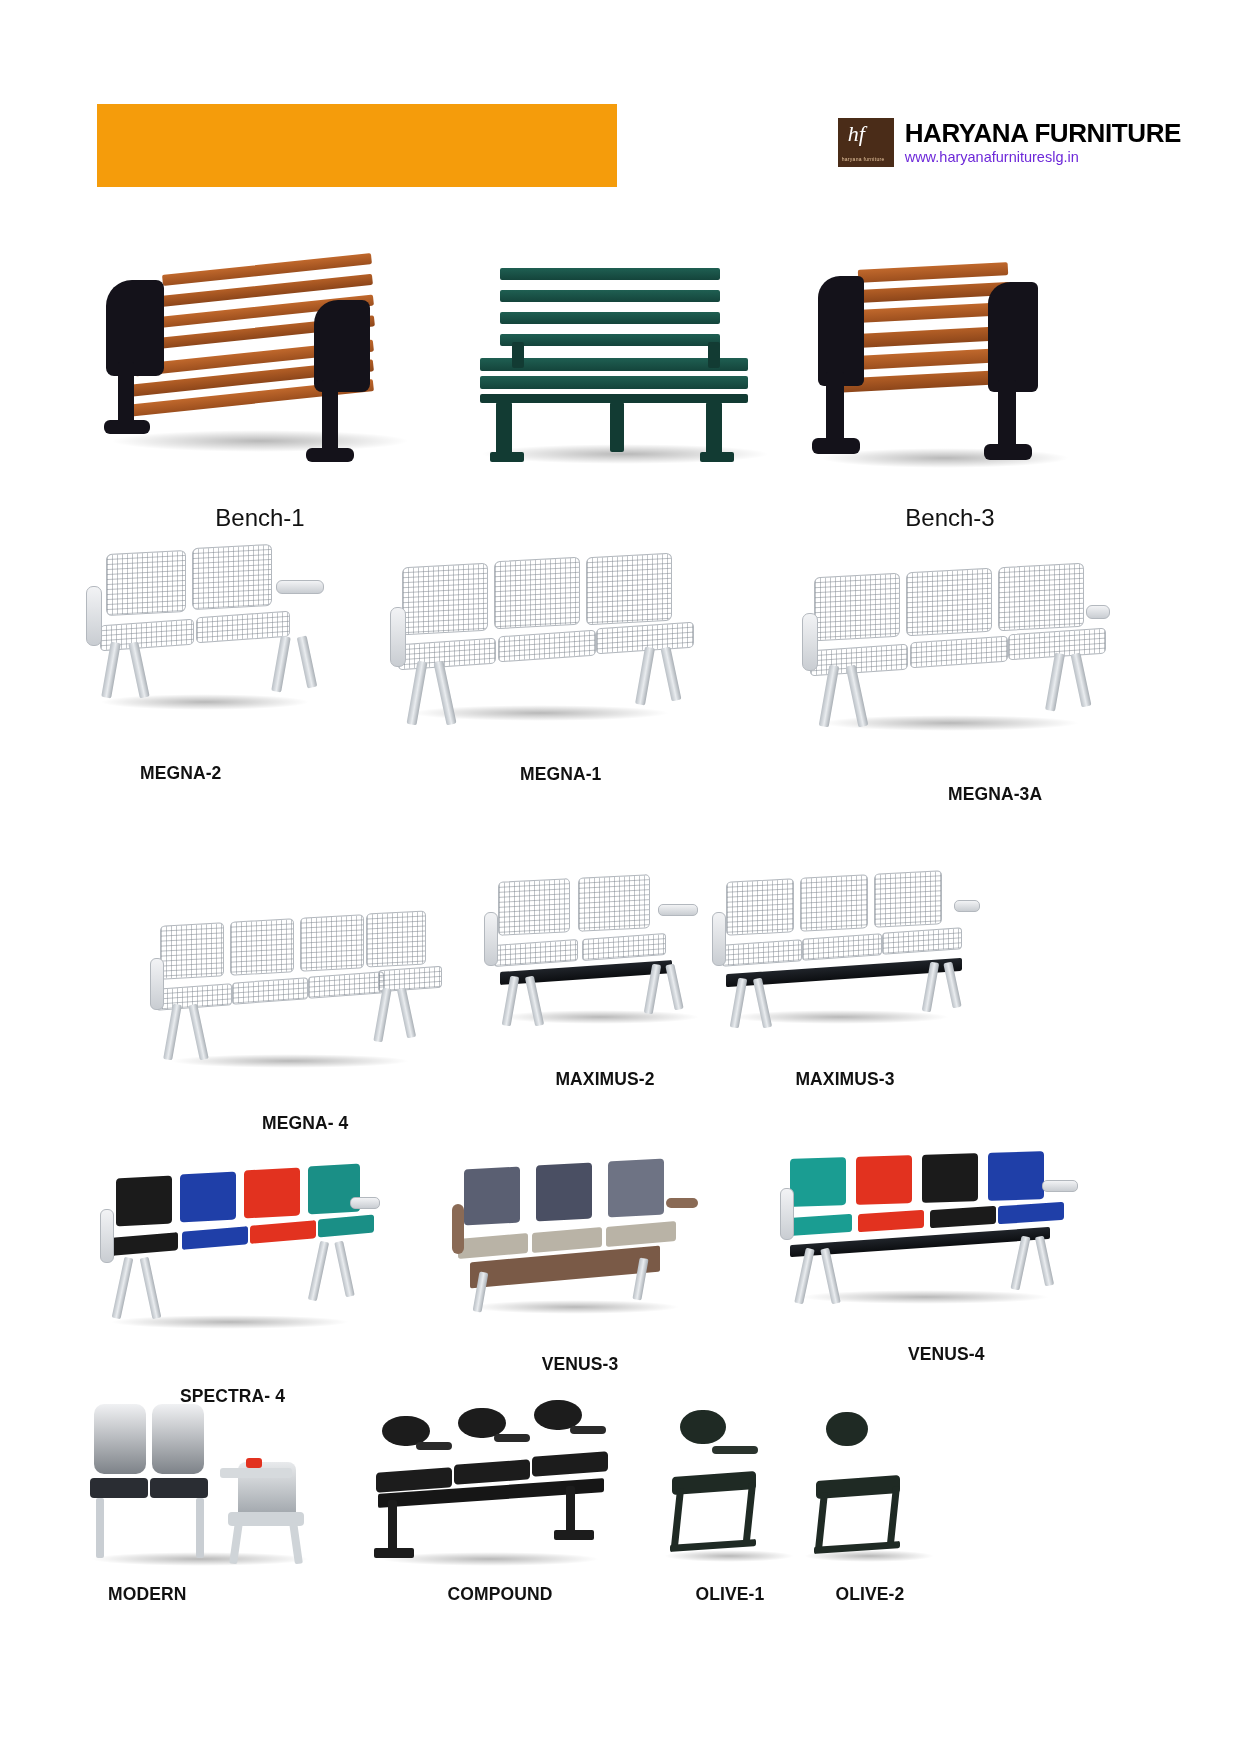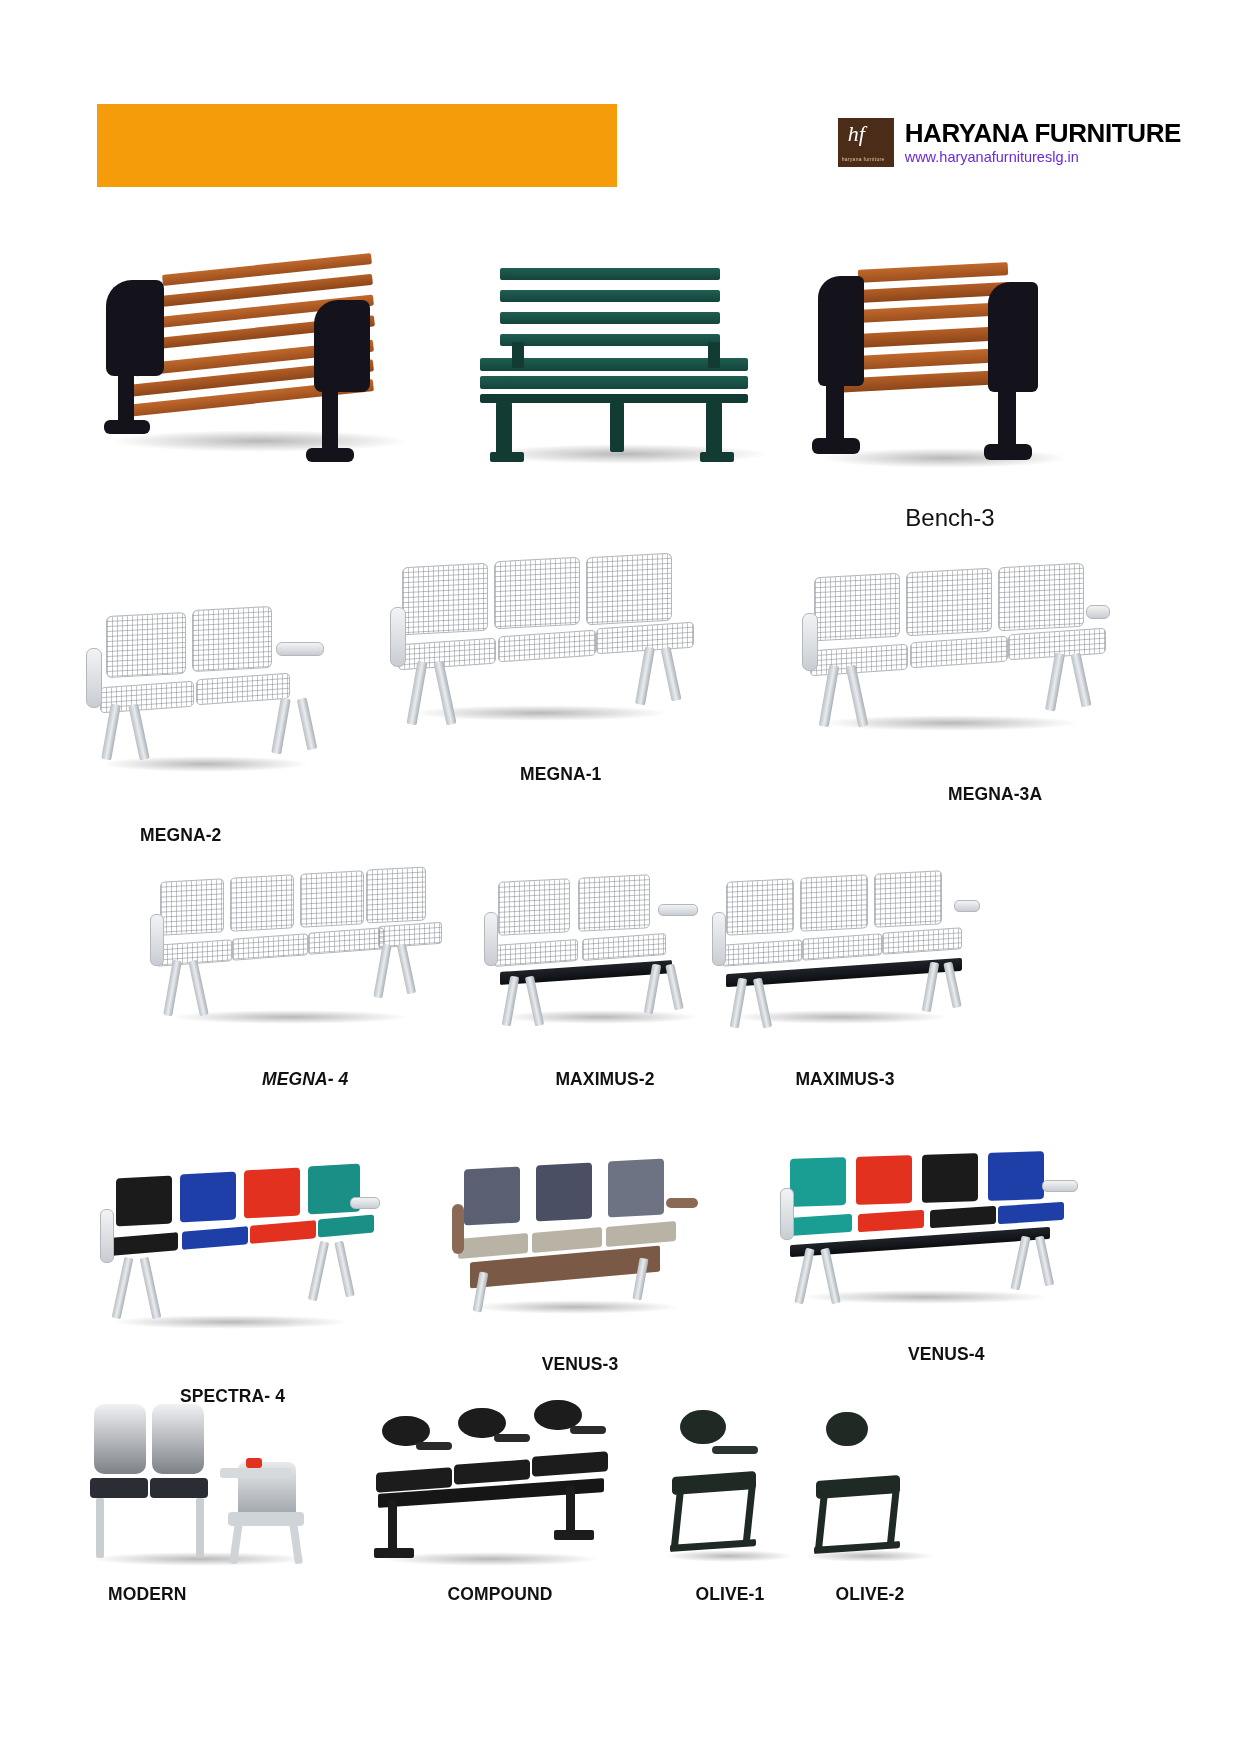--- a/index.html
+++ b/index.html
@@ -176,20 +176,21 @@
     <div class="slat wood-b" style="left:30px; top:120px; width:244px; height:12px; transform:rotate(-6deg);"></div>
     <div class="slat wood-a" style="left:26px; top:140px; width:248px; height:12px; transform:rotate(-6deg);"></div>
 
     <div class="slat cast" style="left:6px;  top:28px;  width:58px;  height:96px; border-radius:26px 8px 8px 8px;"></div>
     <div class="slat cast" style="left:18px; top:110px; width:16px; height:70px;"></div>
     <div class="slat cast" style="left:4px;  top:168px; width:46px; height:14px; border-radius:6px;"></div>
     <div class="slat cast" style="left:214px; top:48px; width:56px; height:92px; border-radius:24px 8px 8px 8px;"></div>
     <div class="slat cast" style="left:222px; top:128px; width:16px; height:78px;"></div>
     <div class="slat cast" style="left:206px; top:196px; width:48px; height:14px; border-radius:6px;"></div>
   </div>
+  <div class="caption cap-large">Bench-1</div>
 </div>
 
 <div class="item" style="left:460px; top:252px; width:330px; height:280px;">
   <div class="art">
     <div class="shadow-ell" style="left:20px; top:192px; width:290px; height:20px;"></div>
     <div class="slat green" style="left:40px; top:16px; width:220px; height:12px;"></div>
     <div class="slat green" style="left:40px; top:38px; width:220px; height:12px;"></div>
     <div class="slat green" style="left:40px; top:60px; width:220px; height:12px;"></div>
     <div class="slat green" style="left:40px; top:82px; width:220px; height:12px;"></div>
 
@@ -219,21 +220,21 @@
     <div class="slat cast" style="left:8px;   top:24px;  width:46px; height:110px; border-radius:22px 6px 6px 6px;"></div>
     <div class="slat cast" style="left:16px;  top:120px; width:18px; height:76px;"></div>
     <div class="slat cast" style="left:2px;   top:186px; width:48px; height:16px; border-radius:6px;"></div>
     <div class="slat cast" style="left:178px; top:30px;  width:50px; height:110px; border-radius:22px 6px 6px 6px;"></div>
     <div class="slat cast" style="left:188px; top:128px; width:18px; height:74px;"></div>
     <div class="slat cast" style="left:174px; top:192px; width:48px; height:16px; border-radius:6px;"></div>
   </div>
   <div class="caption cap-large">Bench-3</div>
 </div>
 
-<div class="item" style="left:80px; top:606px; width:250px; height:240px;">
+<div class="item" style="left:80px; top:544px; width:250px; height:240px;">
   <div class="art">
     <div class="shadow-ell" style="left:20px; top:150px; width:210px; height:16px;"></div>
     <div class="slat steel mesh" style="left:26px;  top:8px;  width:78px; height:60px; border-radius:6px; transform:skewY(-3deg);"></div>
     <div class="slat steel mesh" style="left:112px; top:2px;  width:78px; height:60px; border-radius:6px; transform:skewY(-3deg);"></div>
     <div class="slat steel mesh" style="left:20px;  top:78px; width:92px; height:24px; border-radius:5px; transform:skewY(-4deg);"></div>
     <div class="slat steel mesh" style="left:116px; top:70px; width:92px; height:24px; border-radius:5px; transform:skewY(-4deg);"></div>
     <div class="slat steel" style="left:6px; top:42px; width:14px; height:58px; border-radius:7px;"></div>
     <div class="slat steel" style="left:196px; top:36px; width:46px; height:12px; border-radius:6px;"></div>
     <div class="slat leg" style="left:26px;  top:98px; width:10px; height:56px; transform:rotate(10deg);"></div>
     <div class="slat leg" style="left:54px;  top:98px; width:10px; height:56px; transform:rotate(-12deg);"></div>
@@ -273,21 +274,21 @@
     <div class="slat steel" style="left:2px;   top:48px; width:14px; height:56px; border-radius:7px;"></div>
     <div class="slat steel" style="left:286px; top:40px; width:22px; height:12px; border-radius:6px;"></div>
     <div class="slat leg" style="left:24px;  top:100px; width:10px; height:62px; transform:rotate(10deg);"></div>
     <div class="slat leg" style="left:52px;  top:100px; width:10px; height:62px; transform:rotate(-12deg);"></div>
     <div class="slat leg" style="left:250px; top:88px;  width:10px; height:58px; transform:rotate(10deg);"></div>
     <div class="slat leg" style="left:276px; top:88px;  width:10px; height:54px; transform:rotate(-12deg);"></div>
   </div>
   <div class="caption cap-small cap-left" style="left:148px;">MEGNA-3A</div>
 </div>
 
-<div class="item" style="left:150px; top:870px; width:290px; height:220px;font-style:italic;">
+<div class="item" style="left:150px; top:914px; width:290px; height:220px;">
   <div class="art">
     <div class="shadow-ell" style="left:20px; top:140px; width:240px; height:14px;"></div>
     <div class="slat steel mesh" style="left:10px;  top:10px; width:62px; height:52px; border-radius:5px; transform:skewY(-3deg);"></div>
     <div class="slat steel mesh" style="left:80px;  top:6px;  width:62px; height:52px; border-radius:5px; transform:skewY(-3deg);"></div>
     <div class="slat steel mesh" style="left:150px; top:2px;  width:62px; height:52px; border-radius:5px; transform:skewY(-3deg);"></div>
     <div class="slat steel mesh" style="left:216px; top:-2px; width:58px; height:52px; border-radius:5px; transform:skewY(-3deg);"></div>
     <div class="slat steel mesh" style="left:6px;   top:72px; width:74px; height:20px; border-radius:4px; transform:skewY(-4deg);"></div>
     <div class="slat steel mesh" style="left:82px;  top:66px; width:74px; height:20px; border-radius:4px; transform:skewY(-4deg);"></div>
     <div class="slat steel mesh" style="left:158px; top:60px; width:74px; height:20px; border-radius:4px; transform:skewY(-4deg);"></div>
     <div class="slat steel mesh" style="left:228px; top:54px; width:62px; height:20px; border-radius:4px; transform:skewY(-4deg);"></div>

